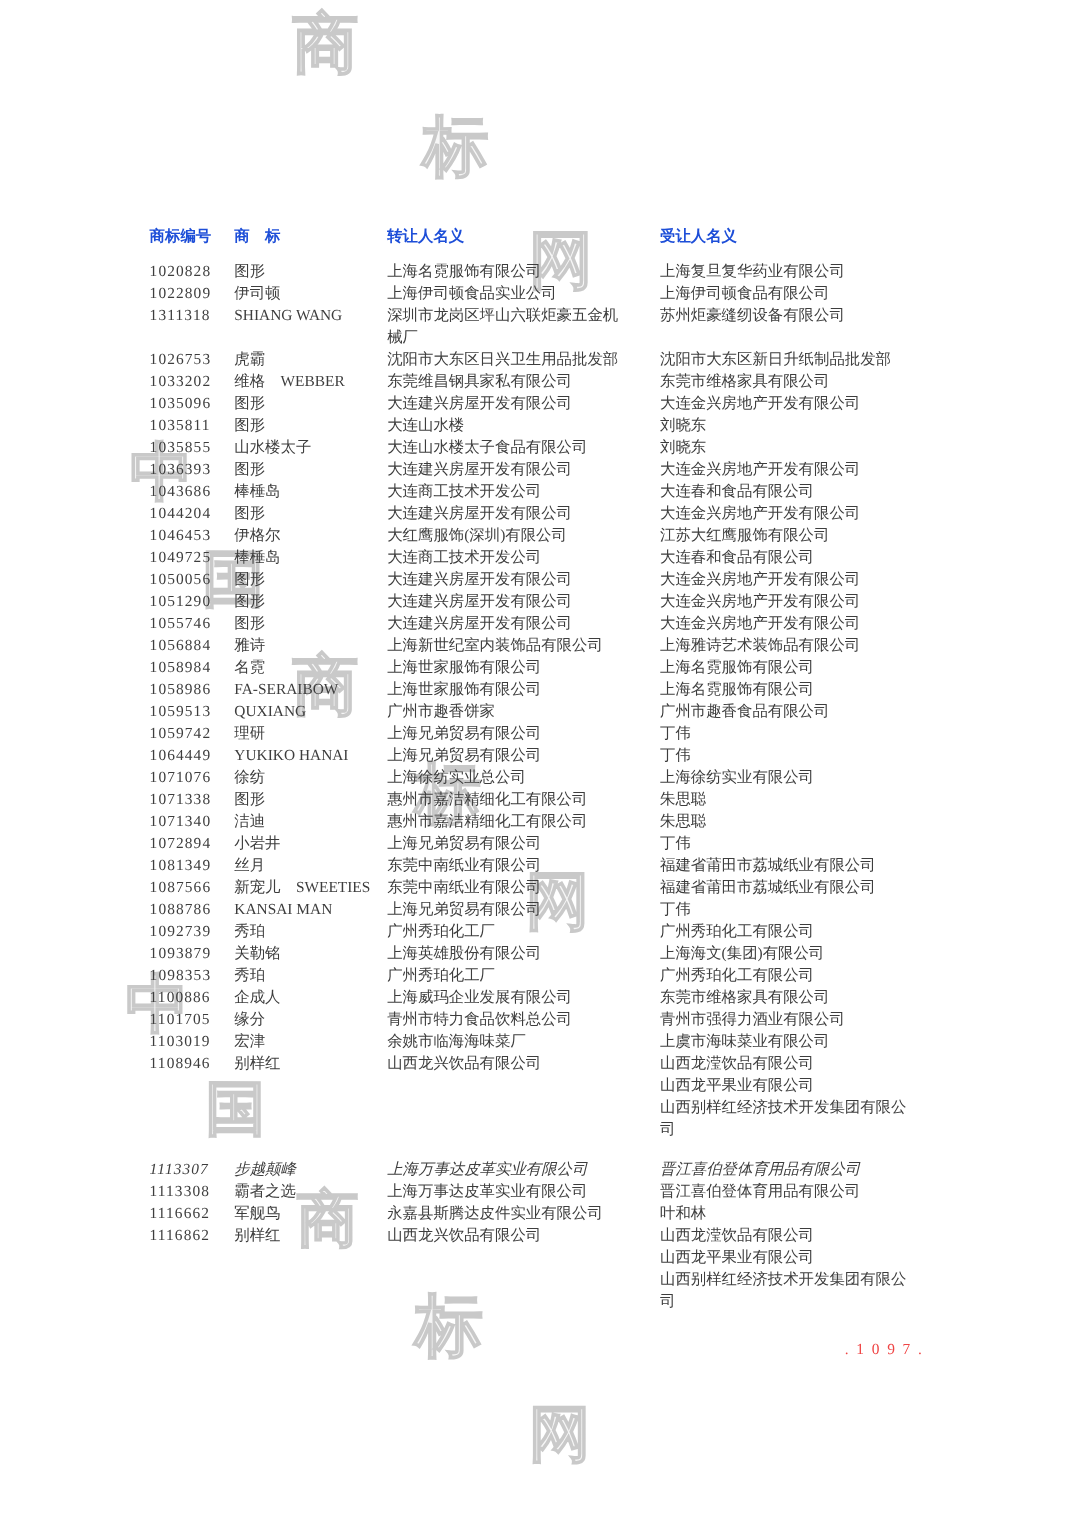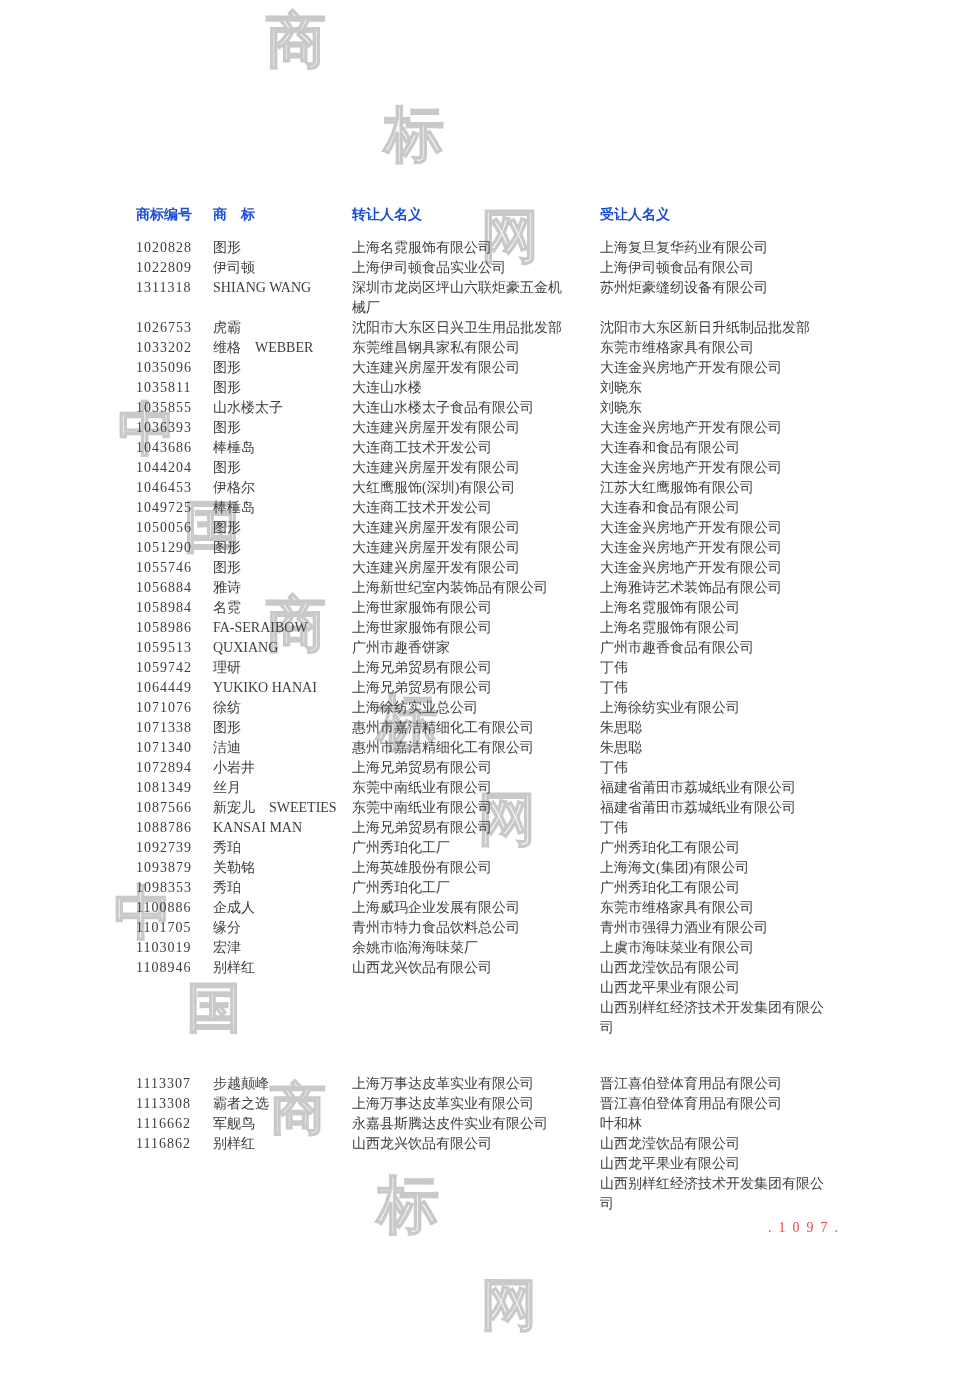--- a/index.html
+++ b/index.html
@@ -25,21 +25,21 @@
   
   .content{
     position:absolute;left:136px;top:204px;width:724px;z-index:2;
     color:#3d3d3d;font-size:14px;line-height:20px;
   }
   .trow{
     display:grid;
     grid-template-columns:77px 139px 248px 236px;
     align-items:start;
   }
-  .trow.gap{margin-top:36px;}
+  .trow.gap{margin-top:16px;font-style:italic;}
   .header-row{
     font-family:"Liberation Sans","DejaVu Sans",sans-serif;
     font-weight:bold;font-size:14px;
     margin-bottom:14px;
     color:#1d4ed8;
   }
   .cell{white-space:normal;word-break:break-all;}
   .cell.id{letter-spacing:1px;font-variant-numeric:lining-nums;}
   .cell.transferor{width:215px;}
   .cell.transferee{width:232px;}

